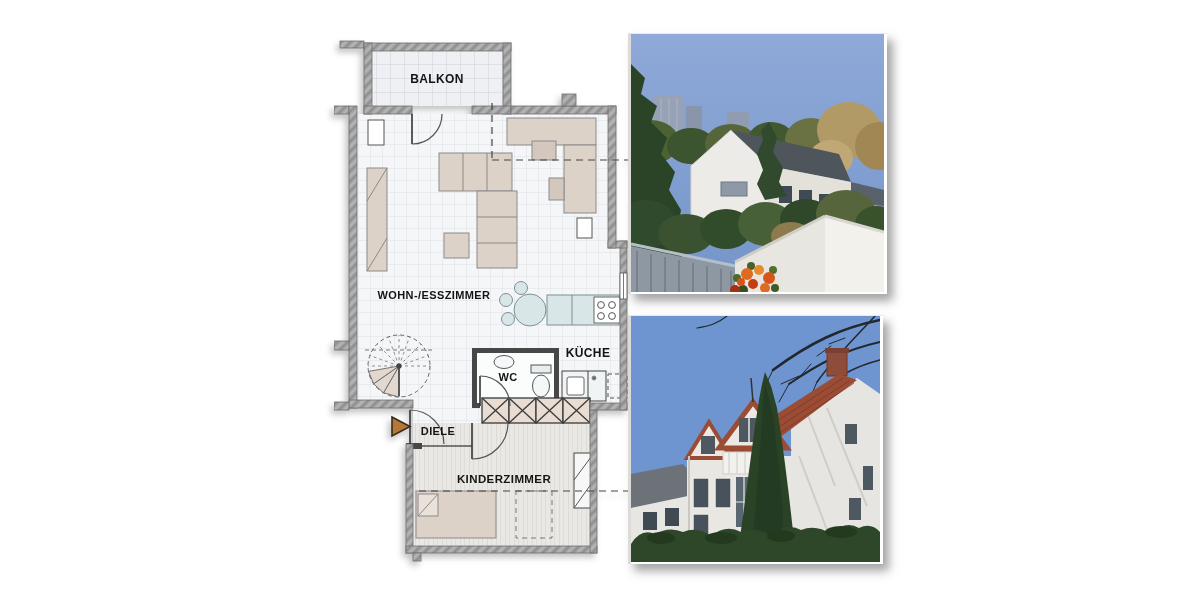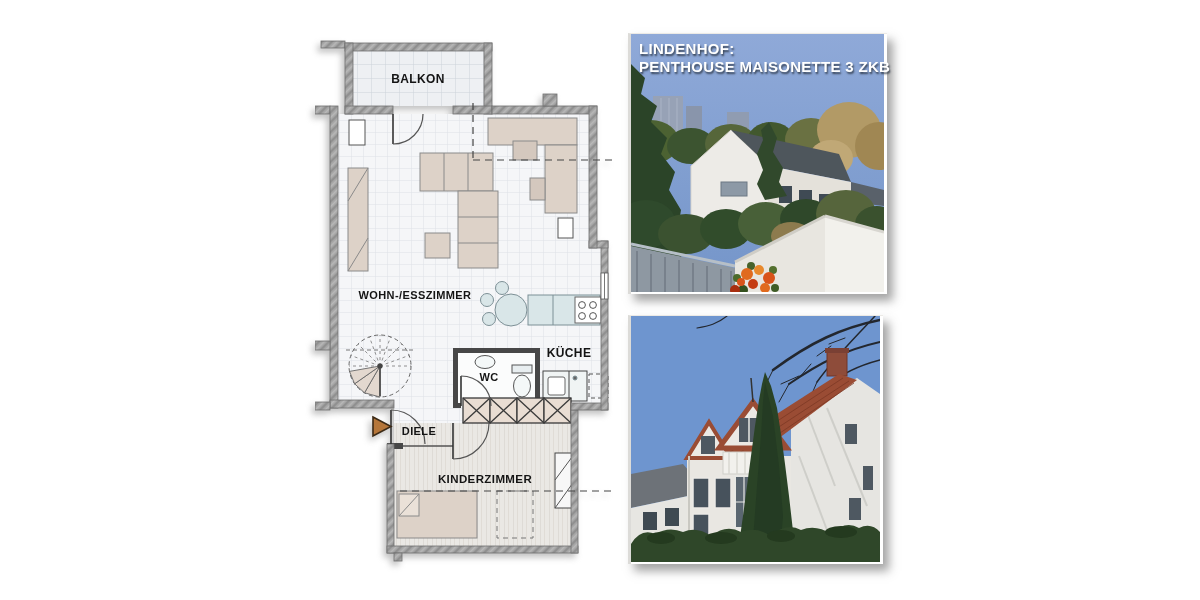--- a/index.html
+++ b/index.html
@@ -1,21 +1,21 @@
 <!DOCTYPE html>
 <html><head>
 <meta charset="utf-8">
 <style>
   html,body{margin:0;padding:0;background:#ffffff;}
   body{width:1200px;height:600px;position:relative;overflow:hidden;
        font-family:"Liberation Sans",sans-serif;}
   .canvas{position:absolute;inset:0;background:#ffffff;}
 
   
-  .plan{position:absolute;left:315px;top:36px;width:300px;height:538px;}
+  .plan{position:absolute;left:334px;top:36px;width:300px;height:538px;}
   .plan svg{filter:drop-shadow(-3px 4px 3px rgba(120,120,120,.45));}
   .plan text{font-family:"Liberation Sans",sans-serif;font-weight:bold;fill:#141414;letter-spacing:.4px;}
 
   
   .photo{position:absolute;background:#fff;
          border-left:3px solid #dcdbd8;border-top:1px solid #eceae6;
          box-shadow:6px 7px 9px rgba(75,75,75,.5);}
   .photo svg{display:block;}
   .photo-top{left:628px;top:33px;width:256px;height:260px;}
   .photo-bottom{left:628px;top:315px;width:252px;height:248px;}
@@ -305,24 +305,20 @@
         <circle cx="112" cy="256" r="5" fill="#35511f"></circle>
         <circle cx="116" cy="240" r="6" fill="#e06a1e"></circle>
           <circle cx="128" cy="236" r="5" fill="#e8892c"></circle>
         <circle cx="138" cy="244" r="6" fill="#d9541a"></circle>
           <circle cx="122" cy="250" r="5" fill="#c43c12"></circle>
         <circle cx="134" cy="254" r="5" fill="#e06a1e"></circle>
           <circle cx="110" cy="248" r="4" fill="#d9541a"></circle>
         <circle cx="104" cy="256" r="5" fill="#a82e10"></circle>
       </g>
     </svg>
-    <div class="headline">
-      <div>LINDENHOF:</div>
-      <div>PENTHOUSE MAISONETTE 3 ZKB</div>
-    </div>
   </div>
 
   <div class="photo photo-bottom">
     <svg width="249" height="246" viewBox="0 0 249 246">
       <rect width="249" height="246" fill="#6e95cf"></rect>
 
       <g fill="none" stroke="#23272e" stroke-linecap="round">
         <path d="M249,4 C210,12 180,26 142,54" stroke-width="2.5"></path>
         <path d="M249,26 C214,34 190,46 158,68" stroke-width="2"></path>
         <path d="M244,0 C224,22 205,40 186,66" stroke-width="1.5"></path>

